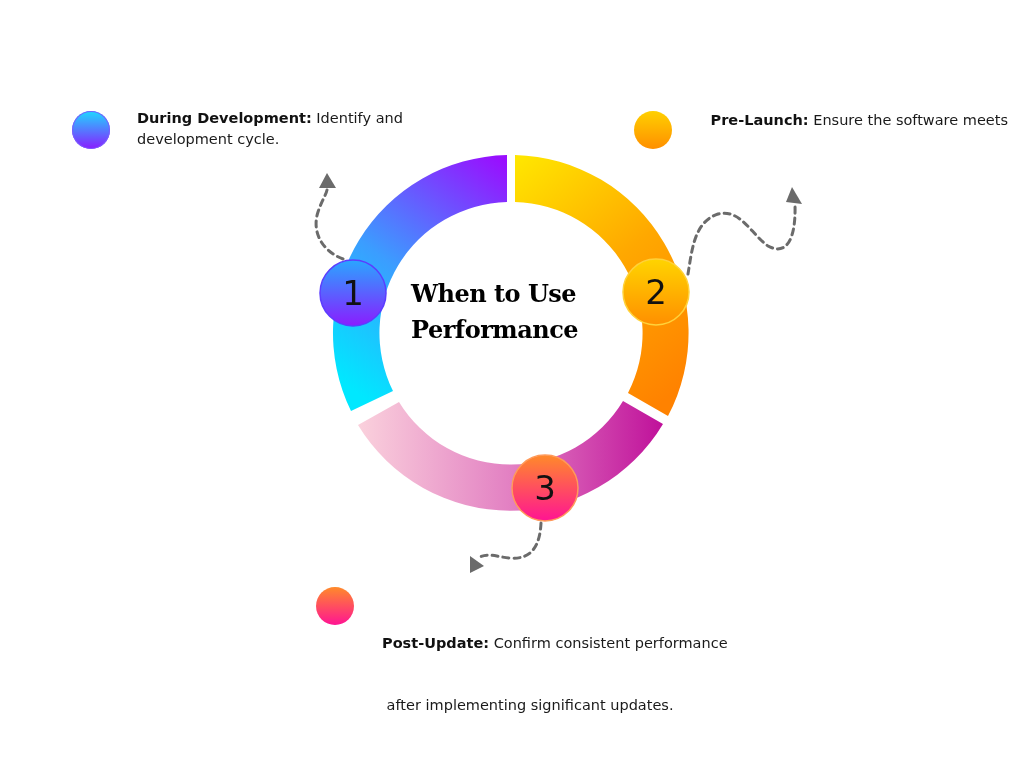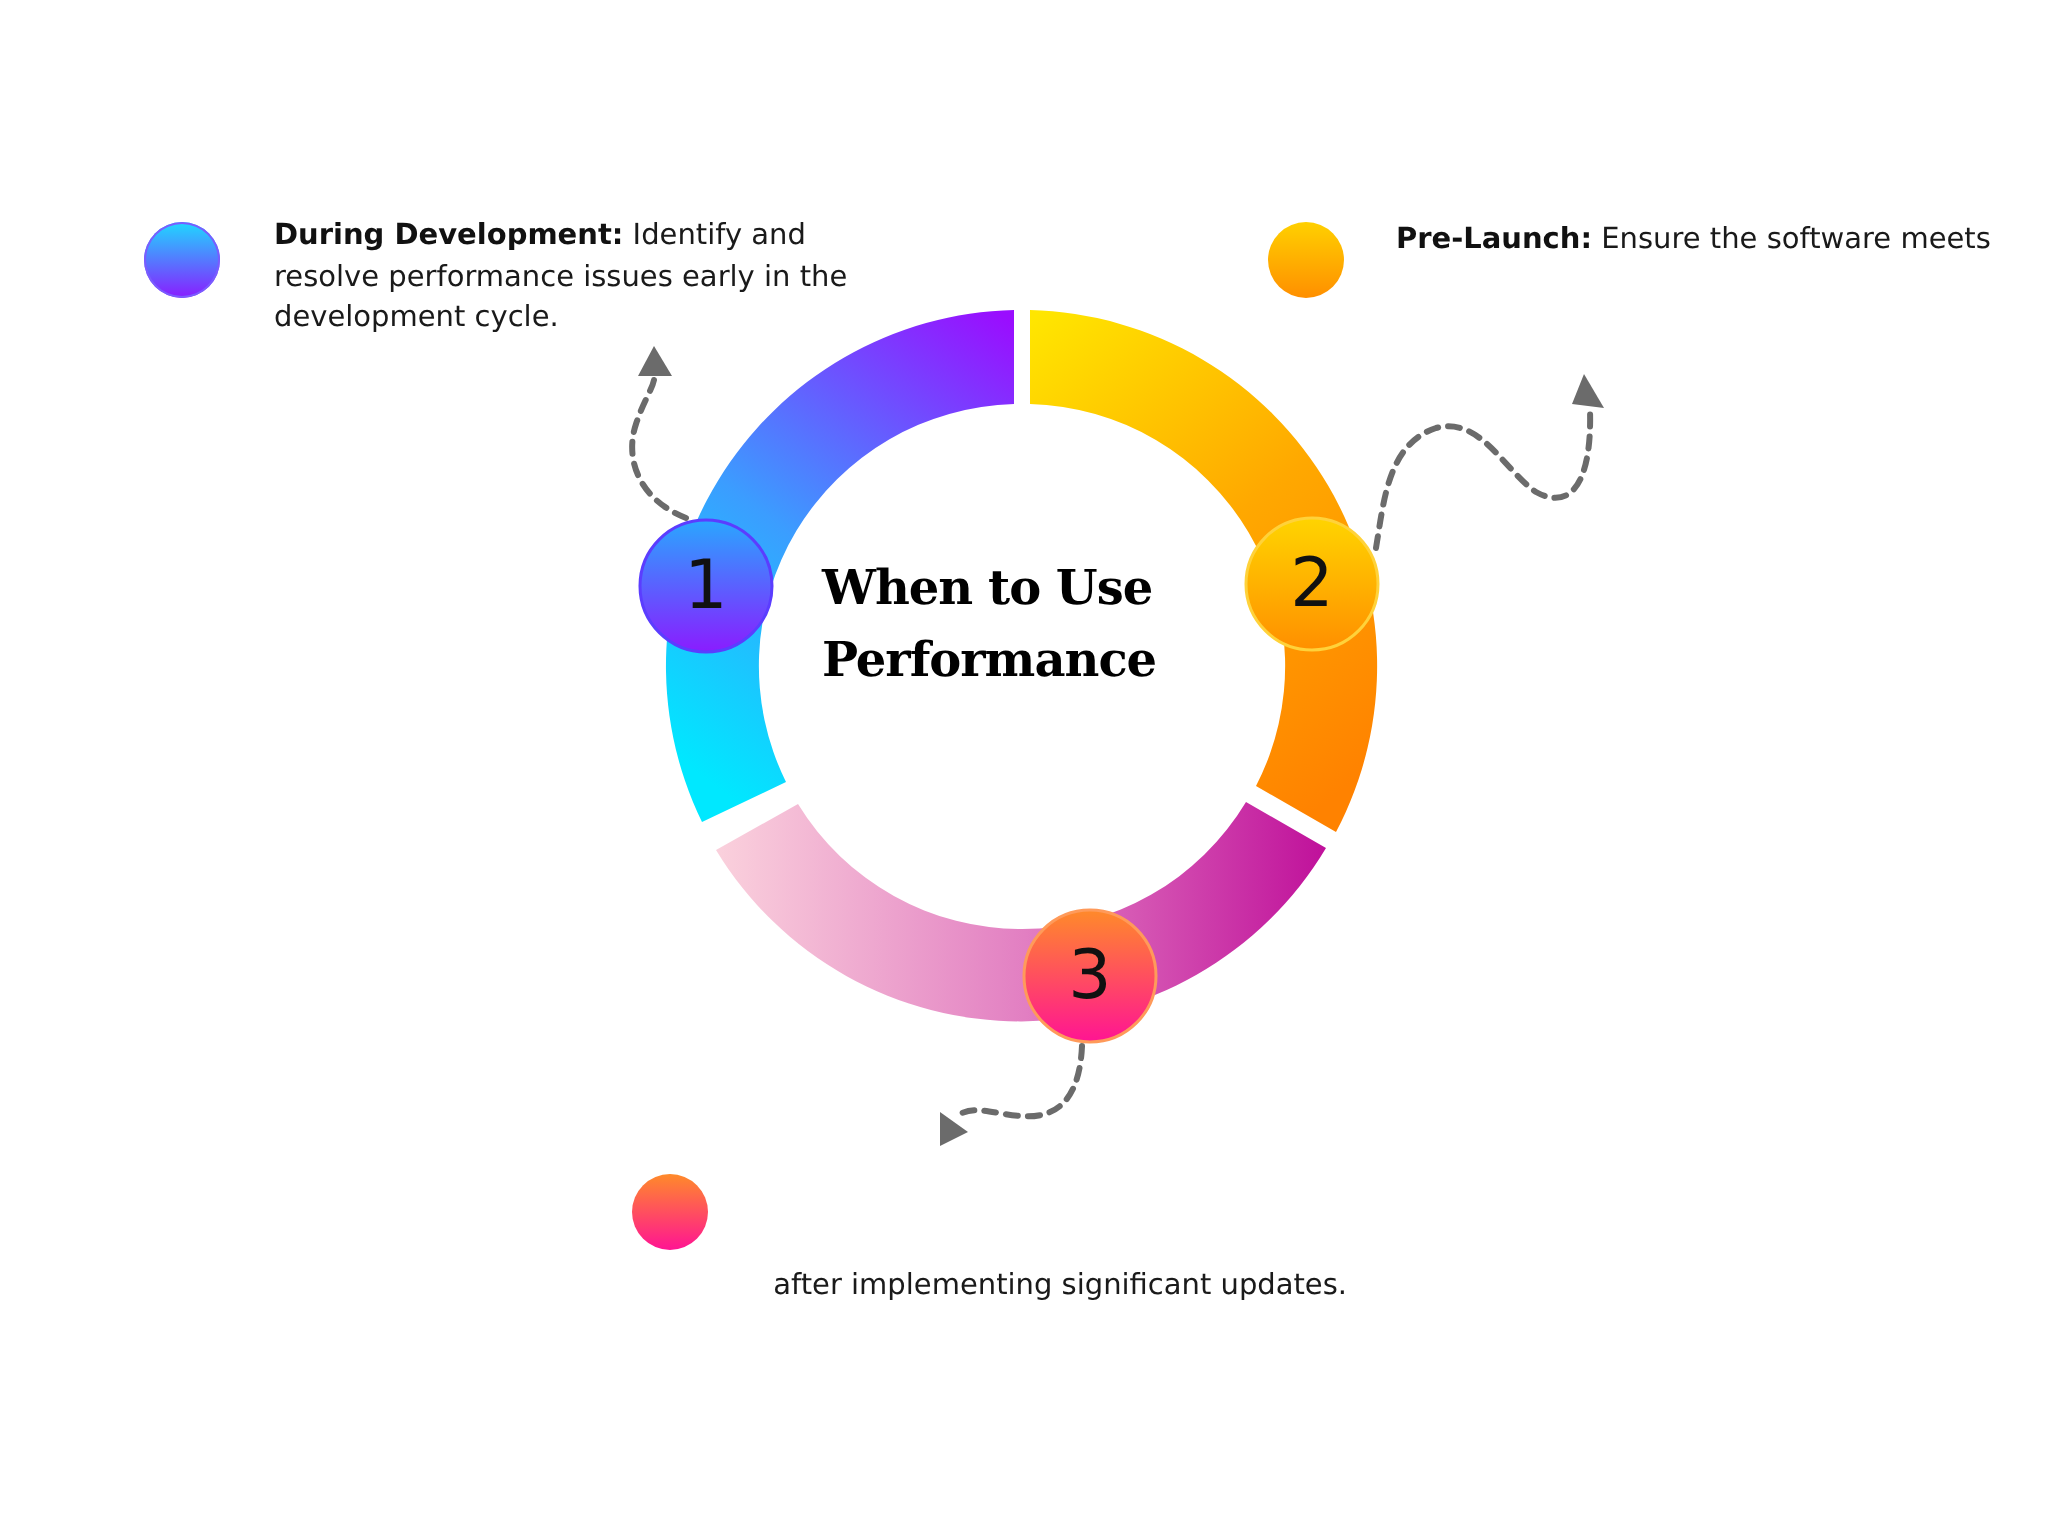--- a/index.html
+++ b/index.html
@@ -90,25 +90,25 @@
 <div class="num" style="left:513px; top:456px;">3</div>
 
 <div class="center-title">
   <div>When to Use</div>
   <div>Performance</div>
 </div>
 
 <div class="bullet" style="left:72px; top:111px; background:linear-gradient(180deg,#1fd8ff,#8a1cff); box-shadow:0 0 0 1px #7a5cff inset;"></div>
 <div class="desc" style="left:137px; top:108px; width:300px;">
   <div><b>During Development:</b><span> Identify and</span></div>
-  <div>resolve performance issues early in the</div>
   <div>development cycle.</div>
 </div>
 
 <div class="bullet" style="left:634px; top:111px; background:linear-gradient(180deg,#ffd000,#ff8f00);"></div>
-<div class="desc" style="left:698px; top:110px; width:310px;">
+<div class="desc" style="left:698px; top:110px; width:310px;text-align:right;">
   <div><b>Pre-Launch:</b><span> Ensure the software meets</span></div>
 </div>
 
 <div class="bullet" style="left:316px; top:587px; background:linear-gradient(180deg,#ff8a2a,#ff1493);"></div>
 <div class="desc" style="left:382px; top:592px; width:360px; white-space:pre;">
+  <div><b>Post-Update:</b><span> Confirm consistent performance</span></div>
   <div> after implementing significant updates.</div>
 </div>
 
 </body></html>

